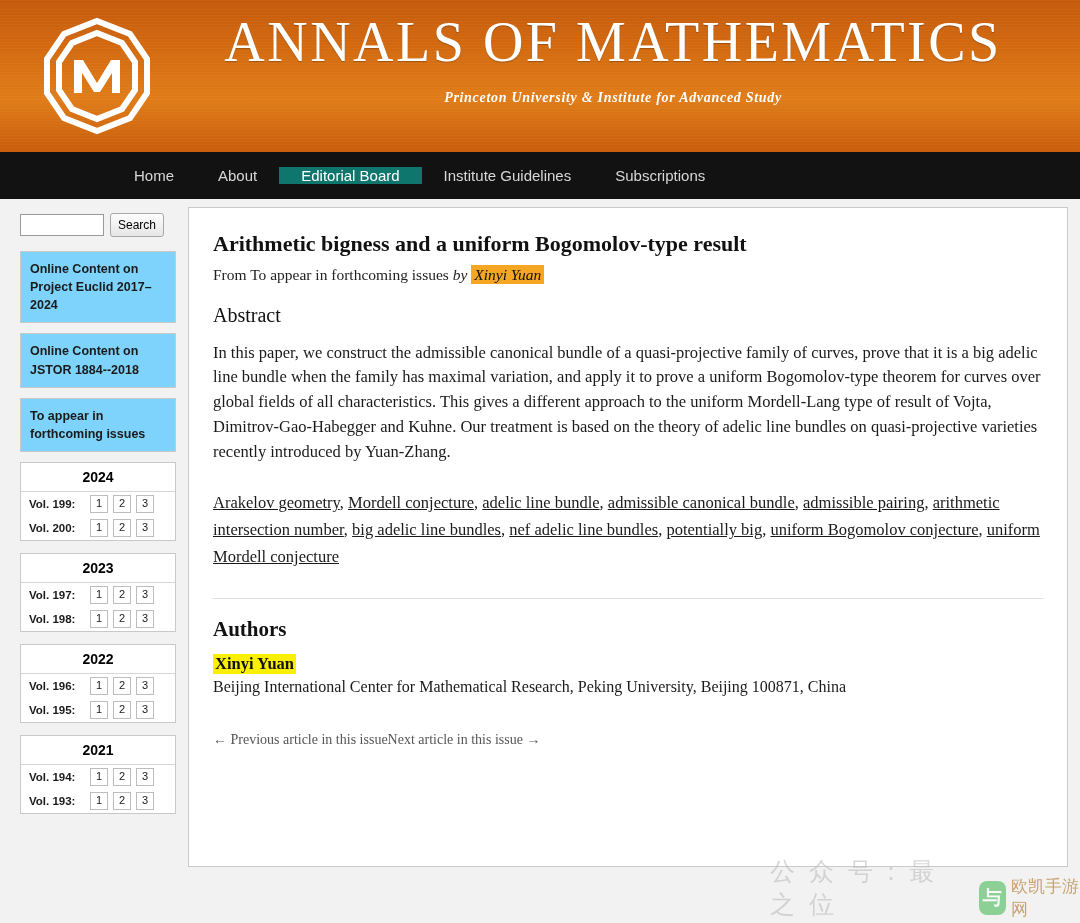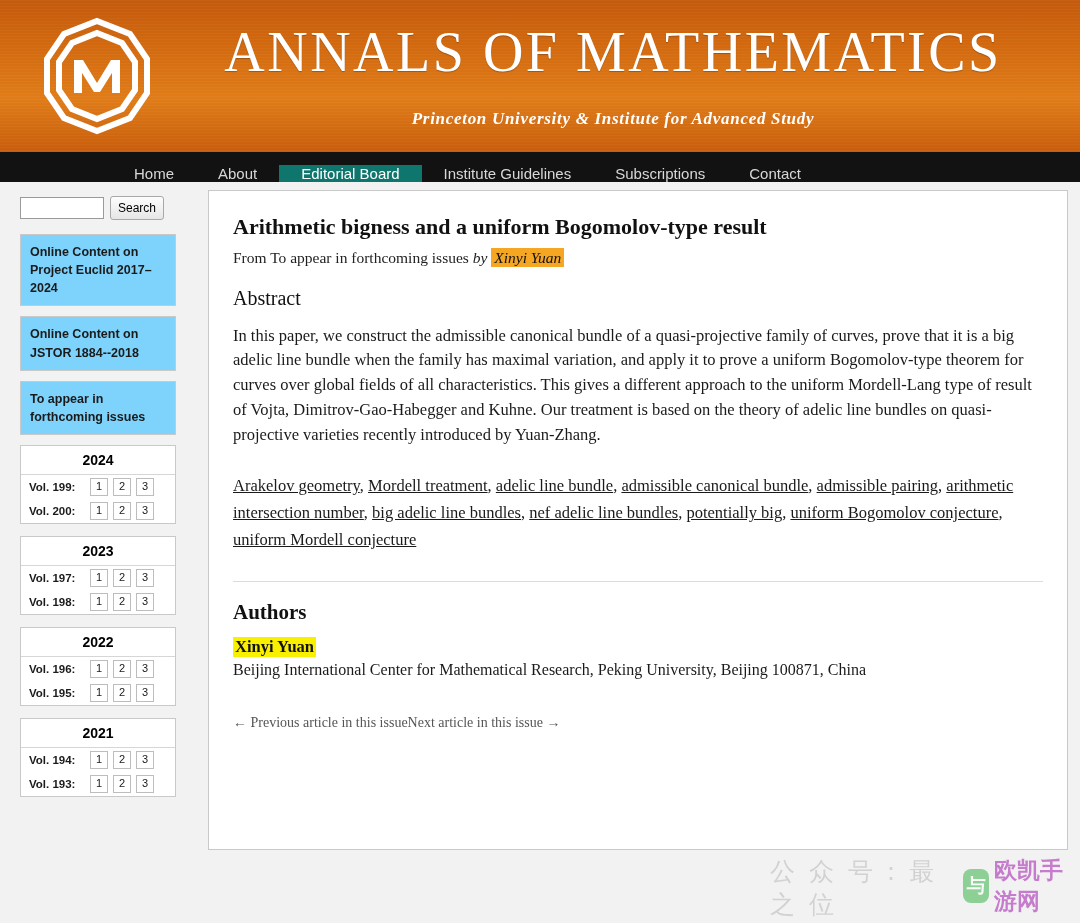--- a/index.html
+++ b/index.html
@@ -32,21 +32,20 @@
       to bottom,
       rgba(255,255,255,0.035) 0px,
       rgba(255,255,255,0.035) 1px,
       rgba(0,0,0,0.0) 1px,
       rgba(0,0,0,0.0) 3px
     );
     pointer-events: none;
   }
   .masthead-inner {
     display: flex;
-    align-items: center;
     width: 100%;
     padding-left: 32px;
     box-sizing: border-box;
     position: relative;
     z-index: 2;
   }
   .logo-wrap {
     width: 130px;
     height: 126px;
     flex: 0 0 130px;
@@ -66,32 +65,32 @@
     letter-spacing: 2.5px;
     color: #ffffff;
     white-space: nowrap;
     line-height: 1.05;
     text-shadow: 0 1px 1px rgba(0,0,0,0.25);
   }
   .journal-sub {
     font-family: "Liberation Serif", serif;
     font-style: italic;
     font-weight: bold;
-    font-size: 17px;
+    font-size: 14px;
     color: #ffffff;
     letter-spacing: 0.7px;
-    margin-top: 28px;
+    margin-top: 18px;
   }
 
   
   .navbar {
-    height: 30px;
+    height: 47px;
     background: #121212;
     display: flex;
-    align-items: flex-end;
+    align-items: center;
     padding-left: 112px;
     box-sizing: border-box;
   }
   .nav-item {
     color: #d8d8d8;
     font-size: 15px;
     display: flex;
     align-items: center;
     padding: 0 22px;
     cursor: pointer;
@@ -101,21 +100,20 @@
     background: #0f766e;
     color: #ffffff;
   }
 
   
   .page-body {
     display: flex;
     align-items: flex-start;
     padding: 8px 12px 0 12px;
     box-sizing: border-box;
-    gap: 20px;
   }
 
   
   .sidebar {
     width: 164px;
     flex: 0 0 164px;
     padding: 6px 0 0 8px;
     box-sizing: border-box;
   }
   .search-row {
@@ -296,21 +294,21 @@
     margin-top: 36px;
   }
   .nav-links span { cursor: pointer; }
 
   
   .watermark {
     position: absolute;
     left: 770px;
     top: 855px;
     display: flex;
-    align-items: flex-start;
+    align-items: flex-end;
     gap: 8px;
     opacity: 0.55;
     pointer-events: none;
     z-index: 5;
   }
   .wm-text {
     font-size: 25px;
     color: #b9b9b9;
     letter-spacing: 3px;
     font-family: "DejaVu Sans", sans-serif;
@@ -327,24 +325,23 @@
     background: #3bb54a;
     color: #fff;
     font-size: 19px;
     font-weight: bold;
     display: flex;
     align-items: center;
     justify-content: center;
     font-family: "DejaVu Sans", sans-serif;
   }
   .wm-label {
-    font-size: 23px;
-    color: #a21caf;
+    font-size: 17px;
+    color: #a16207;
     font-family: "DejaVu Sans", sans-serif;
-    font-weight: bold;
   }
 </style>
 </head>
 <body>
 
 <div class="masthead">
   <div class="masthead-inner">
     <div class="logo-wrap">
       <svg width="126" height="122" viewBox="0 0 126 122">
         <g fill="none" stroke="#ffffff" stroke-width="6">
@@ -362,21 +359,20 @@
     </div>
   </div>
 </div>
 
 <div class="navbar">
   <div class="nav-item">Home</div>
   <div class="nav-item">About</div>
   <div class="nav-item active">Editorial Board</div>
   <div class="nav-item">Institute Guidelines</div>
   <div class="nav-item">Subscriptions</div>
-  <div class="nav-item">Contact</div>
 </div>
 
 <div class="page-body">
 
   <div class="sidebar">
 
     <div class="search-row">
       <input class="search-input" type="text" placeholder="" style="">
       <button class="search-button">Search</button>
     </div>
@@ -463,21 +459,21 @@
 
     <div class="art-from">
       <span>From To appear in forthcoming issues</span>
       <span class="byword">by</span>
       <span class="author-inline">Xinyi Yuan</span>
     </div>
 
     <h2 class="sec-head">Abstract</h2>
     <div class="abstract-text">In this paper, we construct the admissible canonical bundle of a quasi-projective family of curves, prove that it is a big adelic line bundle when the family has maximal variation, and apply it to prove a uniform Bogomolov-type theorem for curves over global fields of all characteristics. This gives a different approach to the uniform Mordell-Lang type of result of Vojta, Dimitrov-Gao-Habegger and Kuhne. Our treatment is based on the theory of adelic line bundles on quasi-projective varieties recently introduced by Yuan-Zhang.</div>
 
-    <div class="kw-list"><a>Arakelov geometry</a>, <a>Mordell treatment</a>, <a>adelic line bundle</a>, <a>admissible canonical bundle</a>, <a>admissible pairing</a>, <a>arithmetic intersection number</a>, <a>big adelic line bundles</a>, <a>nef adelic line bundles</a>, <a>potentially big</a>, <a>uniform Bogomolov conjecture</a>, <a>uniform Mordell conjecture</a></div>
+    <div class="kw-list"><a>Arakelov geometry</a>, <a>Mordell conjecture</a>, <a>adelic line bundle</a>, <a>admissible canonical bundle</a>, <a>admissible pairing</a>, <a>arithmetic intersection number</a>, <a>big adelic line bundles</a>, <a>nef adelic line bundles</a>, <a>potentially big</a>, <a>uniform Bogomolov conjecture</a>, <a>uniform Mordell conjecture</a></div>
 
     <hr class="divider">
 
     <h2 class="authors-head">Authors</h2>
     <div>
       <div class="author-name">Xinyi Yuan</div>
       <div class="author-aff">Beijing International Center for Mathematical Research, Peking University, Beijing 100871, China</div>
     </div>
 
     <div class="nav-links">

